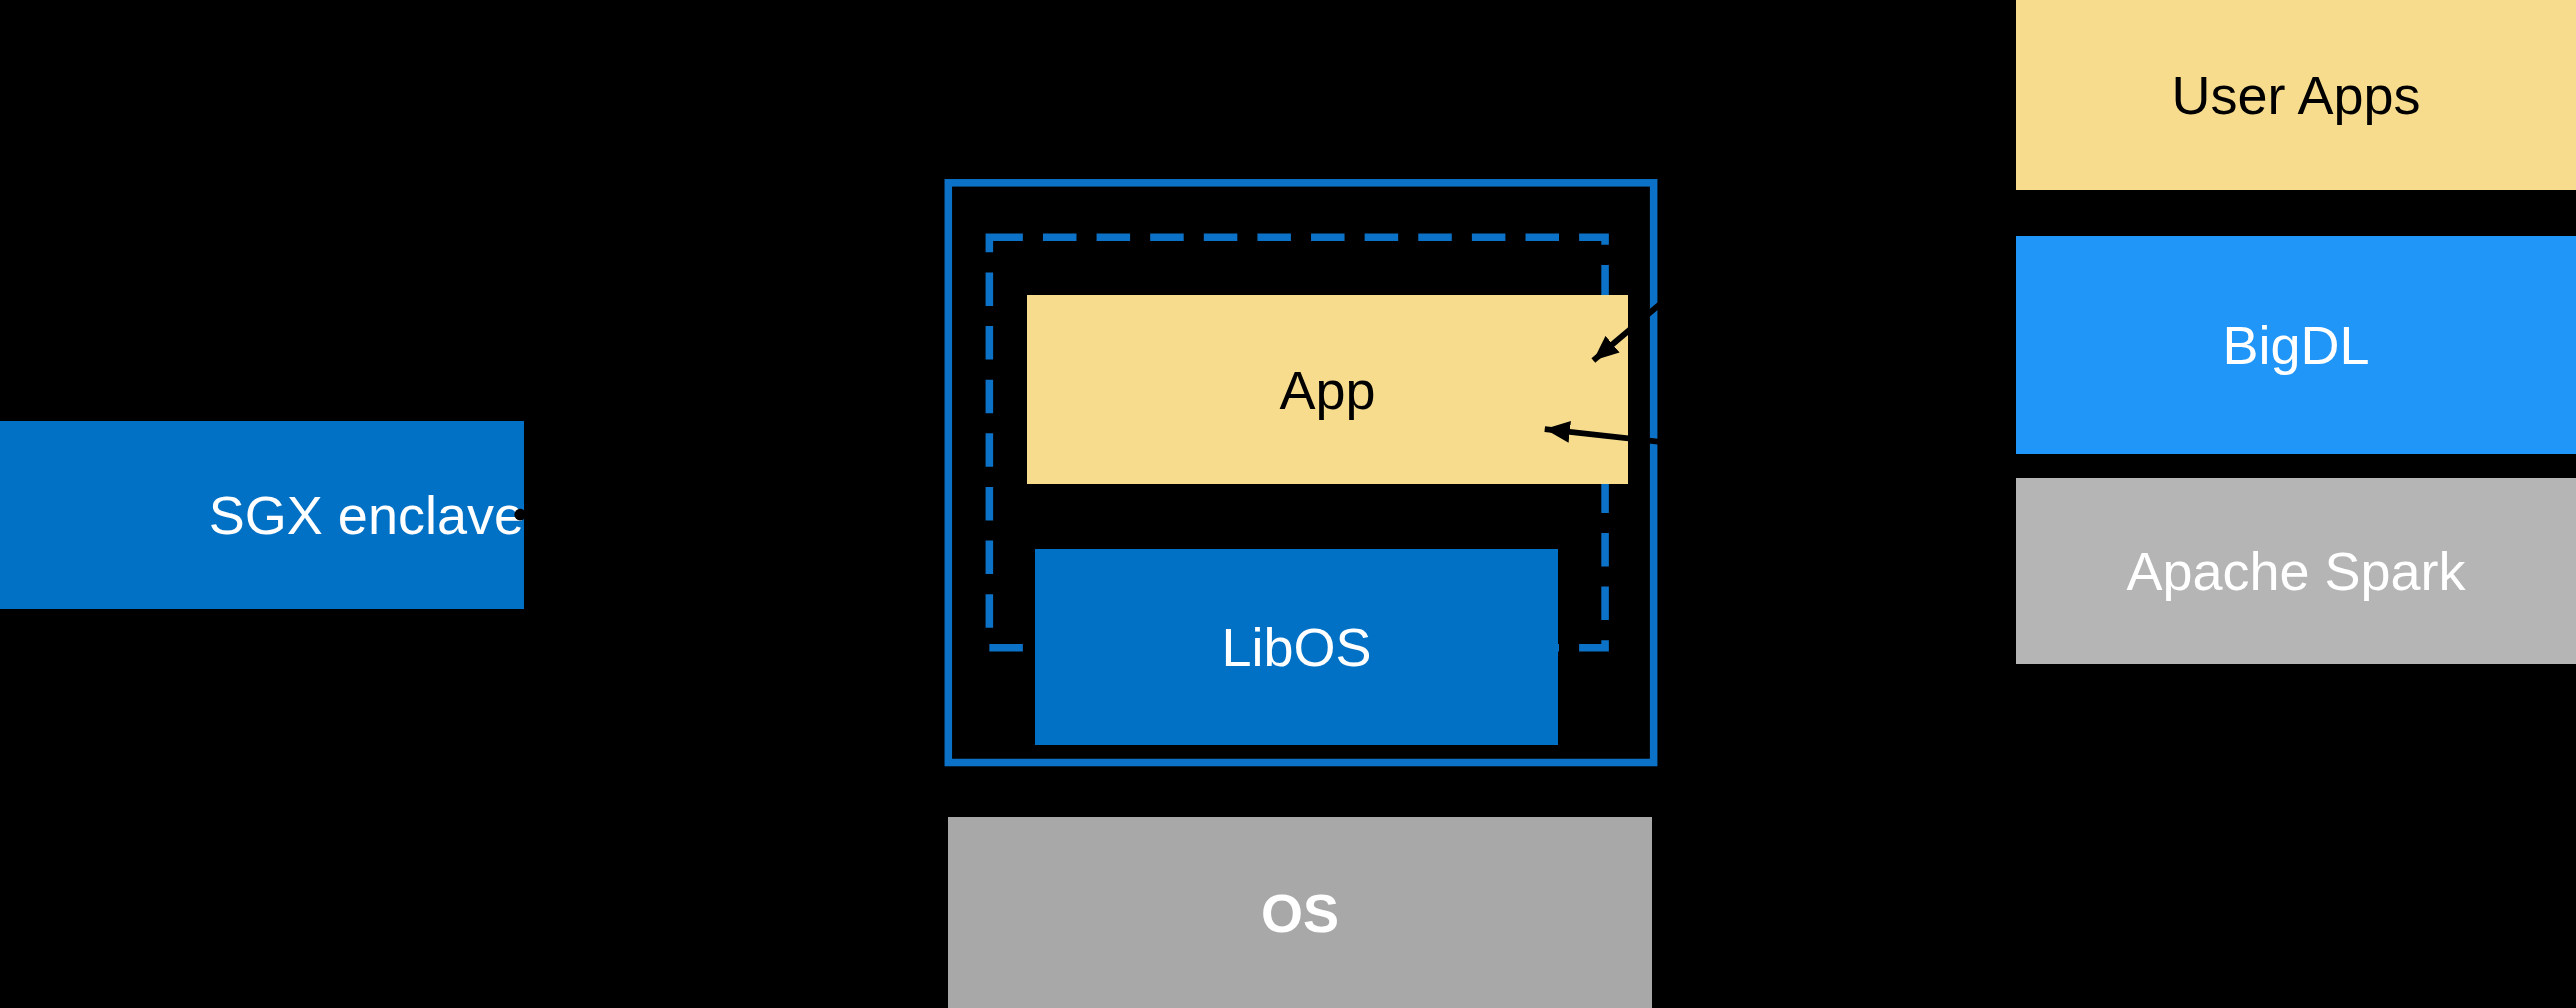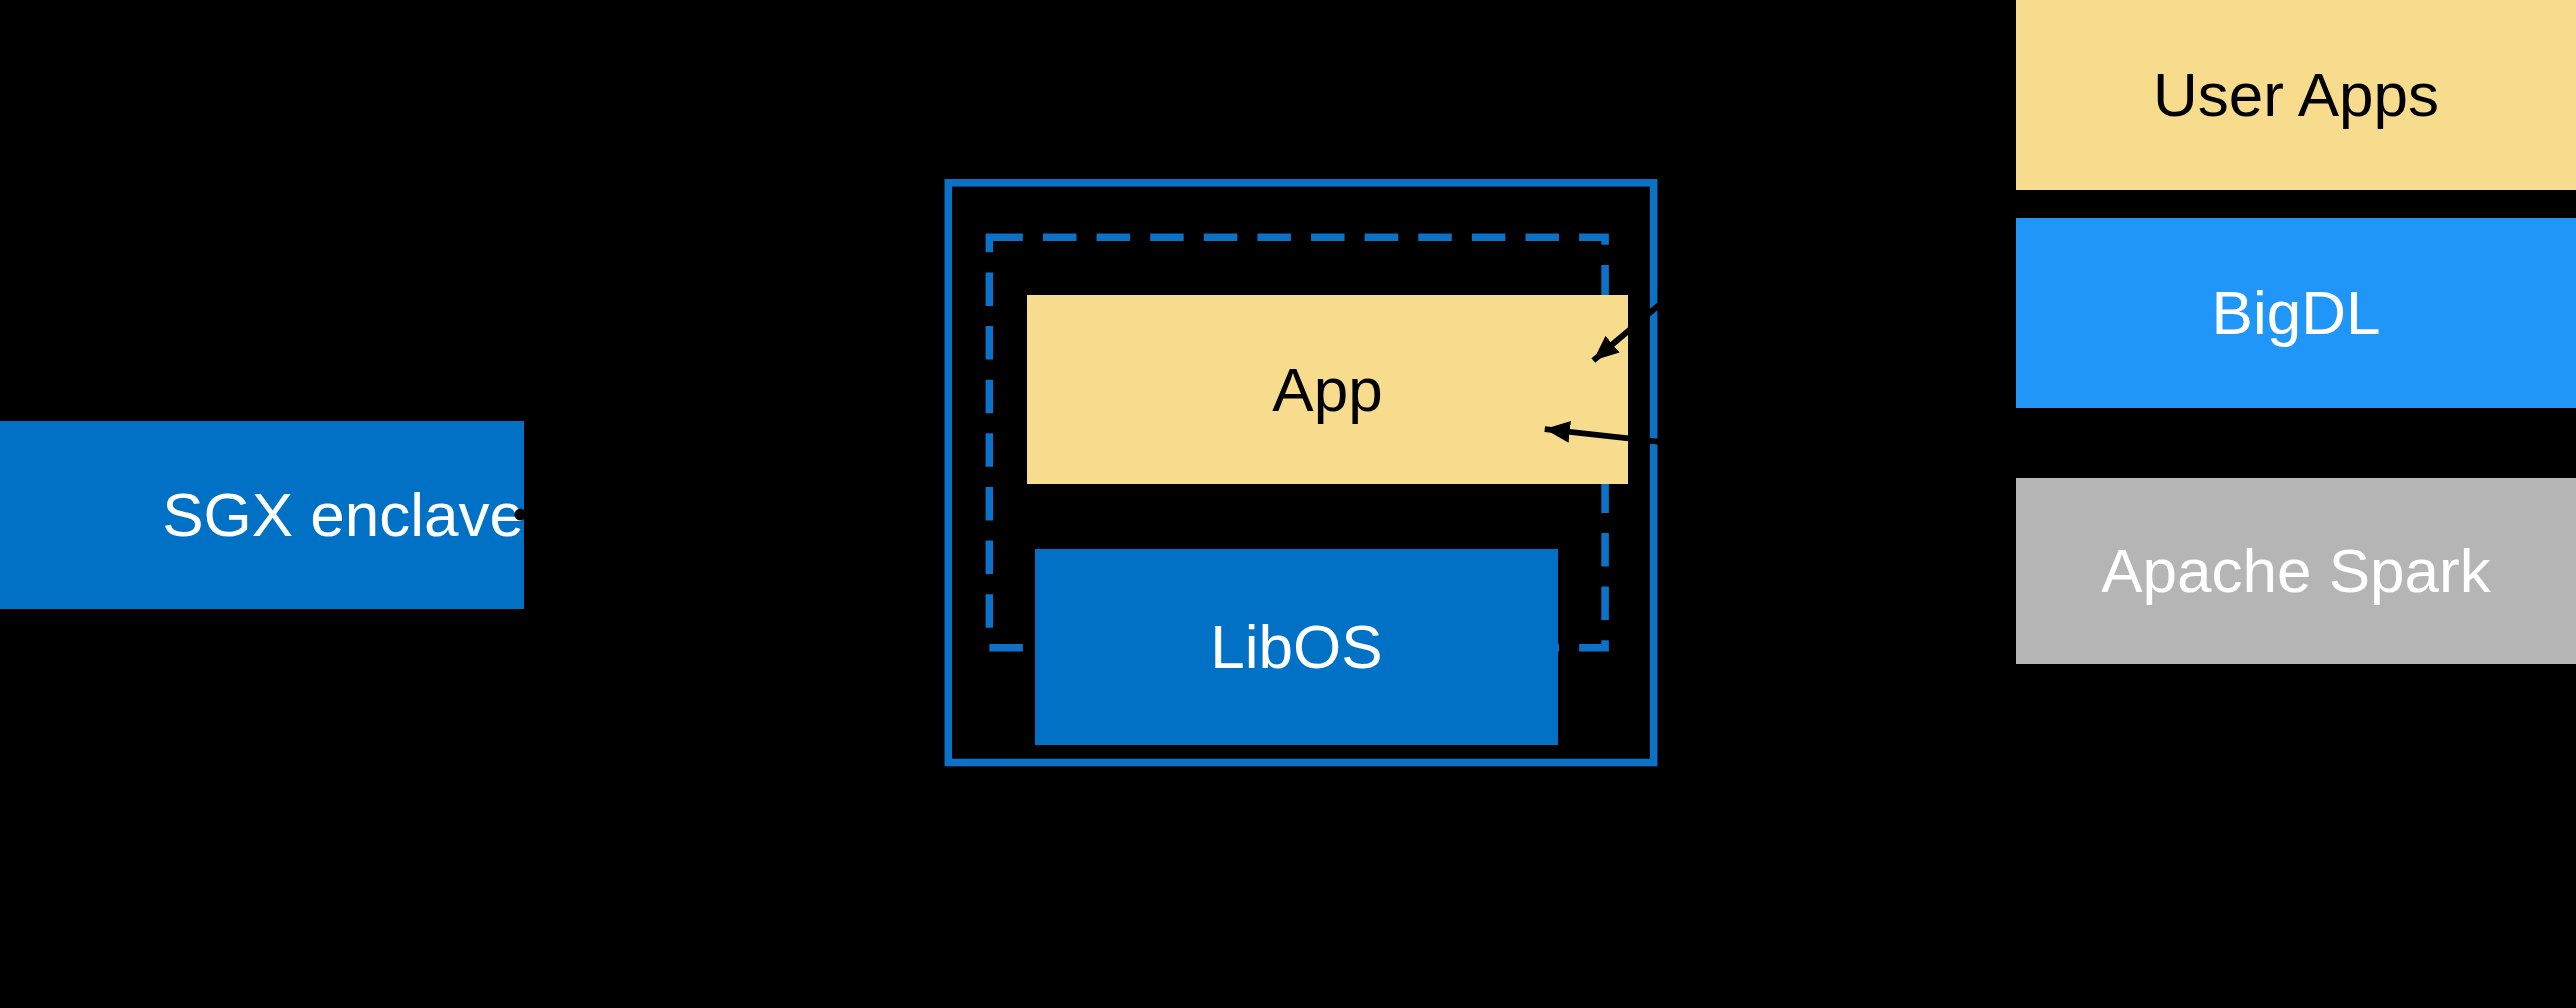--- a/index.html
+++ b/index.html
@@ -13,21 +13,21 @@
     height: 1009px;
     background: var(--background, #000);
     overflow: hidden;
     font-family: "Liberation Sans", sans-serif;
   }
   .box {
     position: absolute;
     display: flex;
     align-items: center;
     justify-content: center;
-    font-size: 62px;
+    font-size: 54px;
     line-height: 1;
     white-space: nowrap;
   }
   .label { display: block; }
 
   
   .sgx {
     left: 0; top: 421px; width: 524px; height: 188px;
     background: var(--intel-blue); color: var(--text-light); justify-content: flex-end;
   }
@@ -46,21 +46,21 @@
     background: var(--gray-os); color: var(--text-light);
     font-weight: bold;
   }
 
   
   .user-apps {
     left: 2016px; top: 0px; width: 560px; height: 190px;
     background: var(--yellow); color: var(--text-dark);
   }
   .bigdl {
-    left: 2016px; top: 218px; width: 560px; height: 190px;
+    left: 2016px; top: 236px; width: 560px; height: 218px;
     background: var(--azure); color: var(--text-light); text-align: center;
   }
   .spark {
     left: 2016px; top: 478px; width: 560px; height: 186px;
     background: var(--gray-spark); color: var(--text-light);
   }
 
   svg.overlay {
     position: absolute;
     left: 0; top: 0;
@@ -105,20 +105,23 @@
   </div>
 
   <div class="box app">
     <span class="label">App</span>
   </div>
 
   <div class="box libos">
     <span class="label">LibOS</span>
   </div>
 
+  <div class="box os">
+    <span class="label">OS</span>
+  </div>
 
   <div class="box user-apps">
     <span class="label">User Apps</span>
   </div>
 
   <div class="box bigdl">
     <span class="label">BigDL</span>
   </div>
 
   <div class="box spark">

